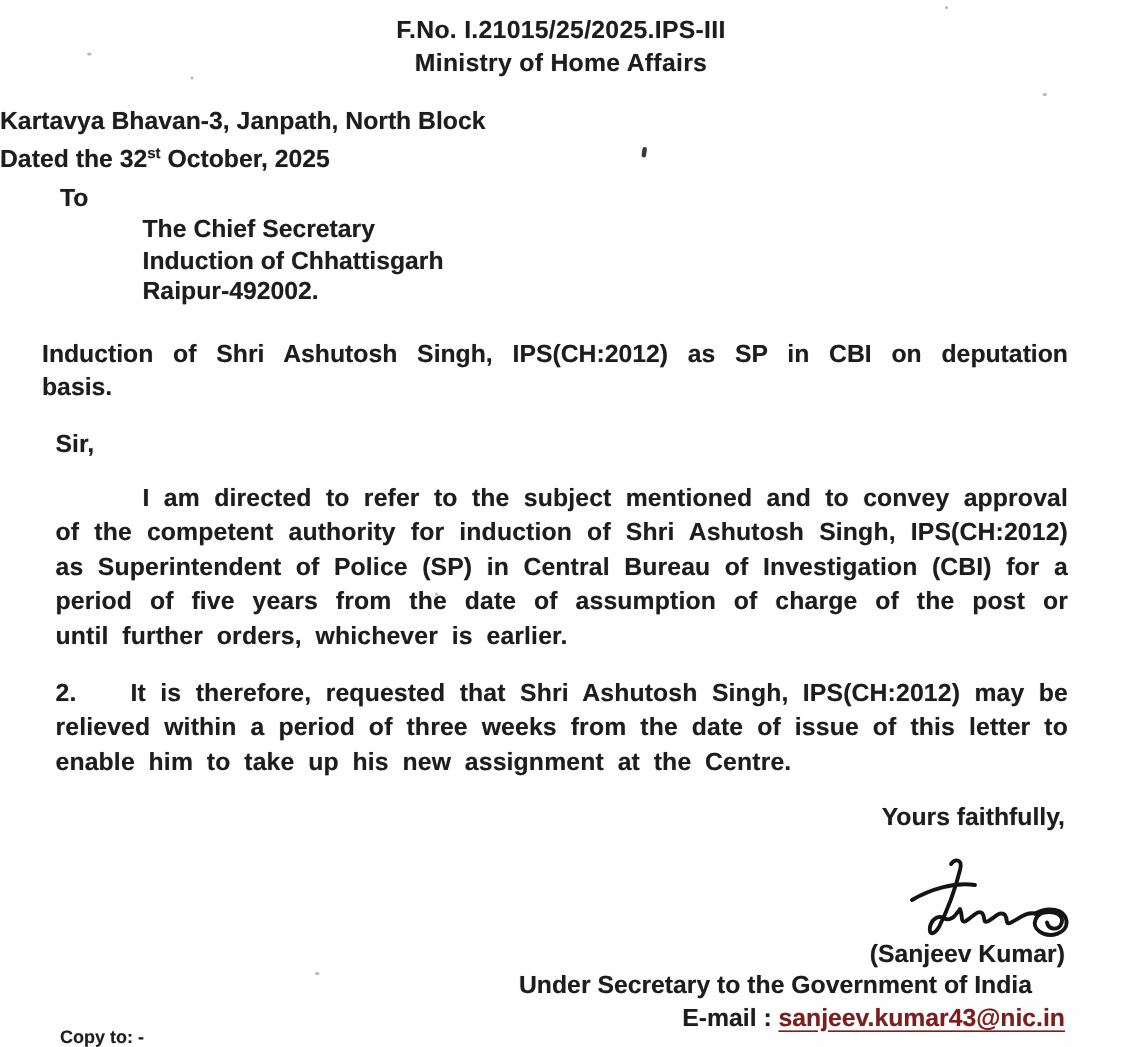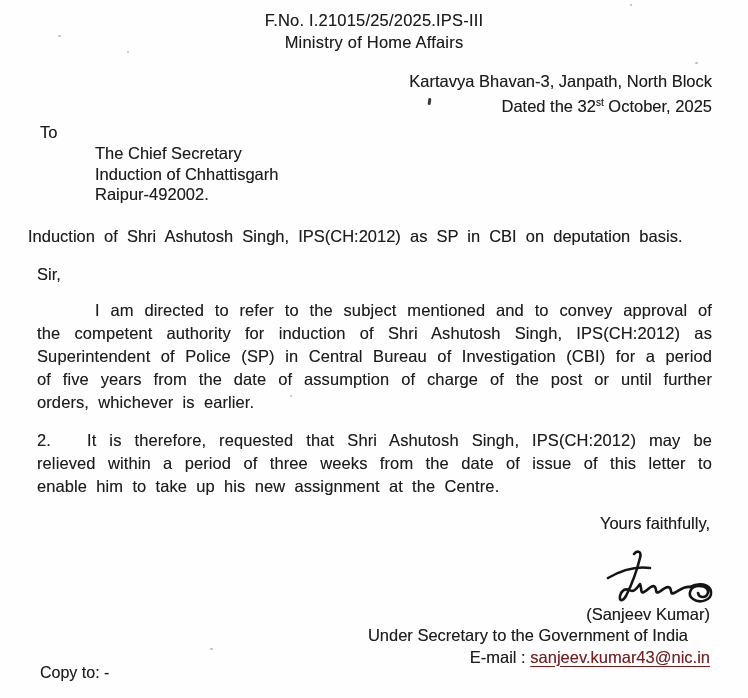--- a/index.html
+++ b/index.html
@@ -5,26 +5,26 @@
   * { margin: 0; padding: 0; box-sizing: border-box; }
   html, body { background: #ffffff; }
   body {
     width: 748px; height: 698px;
     position: relative;
     overflow: hidden;
     font-family: "Liberation Sans", sans-serif;
     color: #1d1d1d;
     text-shadow: 0 0 0.5px rgba(20,20,20,0.45);
   }
-  .page { position: absolute; inset: 0; background: #fefefe; }
+  .page { position: absolute; inset: 0; background: #fefefe; font-weight: bold; }
 
   .header { padding-top: 9px; text-align: center; font-size: 16.5px; line-height: 22px; }
   .header .line { letter-spacing: 0.2px; }
 
-  .addr-block { margin: 18px 36px 0 0; text-align: right; font-size: 16.5px; line-height: 21px; position: relative; }
+  .addr-block { margin: 18px 36px 0 0; text-align: left; font-size: 16.5px; line-height: 21px; position: relative; }
   .addr-block sup { font-size: 10px; vertical-align: 6px; }
   .scan-mark {
     position: absolute; left: 428px; top: 27px;
     width: 3px; height: 7px; background: #3a3a3a; border-radius: 2px;
     transform: rotate(8deg);
   }
 
   .to-label { margin: 6px 0 0 40px; font-size: 16.5px; }
   .recipient { margin: 1px 0 0 95px; font-size: 16.5px; line-height: 20.5px; }
 
@@ -42,21 +42,21 @@
   .closing { margin: 16px 38px 17px 0; text-align: right; font-size: 16.5px; }
 
   .sig-area { position: relative; height: 54px; }
   .signature-svg { position: absolute; right: 26px; top: -2px; }
 
   .signatory-name { margin: 0 38px 0 14px; text-align: right; font-size: 16.5px; line-height: 21px; }
   .signatory-title { margin: 0 60px 0 0; text-align: right; font-size: 16.5px; line-height: 21px; }
   .email-line { margin: 1px 38px 0 0; text-align: right; font-size: 16.5px; line-height: 21px; }
   .email-link { text-decoration: underline; text-underline-offset: 3px; color: #7f1d1d; cursor: pointer; }
 
-  .copy-to { position: absolute; left: 40px; bottom: 16px; font-size: 16px; }
+  .copy-to { position: absolute; left: 40px; bottom: 0; font-size: 12px; }
 
   .speck { position: absolute; background: #b9b9b9; border-radius: 50%; }
   .s1 { left: 58px;  top: 35px;  width: 3px; height: 2px; }
   .s2 { left: 127px; top: 51px;  width: 2px; height: 2px; }
   .s3 { left: 695px; top: 62px;  width: 3px; height: 2px; }
   .s4 { left: 290px; top: 395px; width: 2px; height: 2px; }
   .s5 { left: 210px; top: 648px; width: 3px; height: 2px; }
   .s6 { left: 630px; top: 4px;   width: 2px; height: 2px; }
 </style>
 </head>

